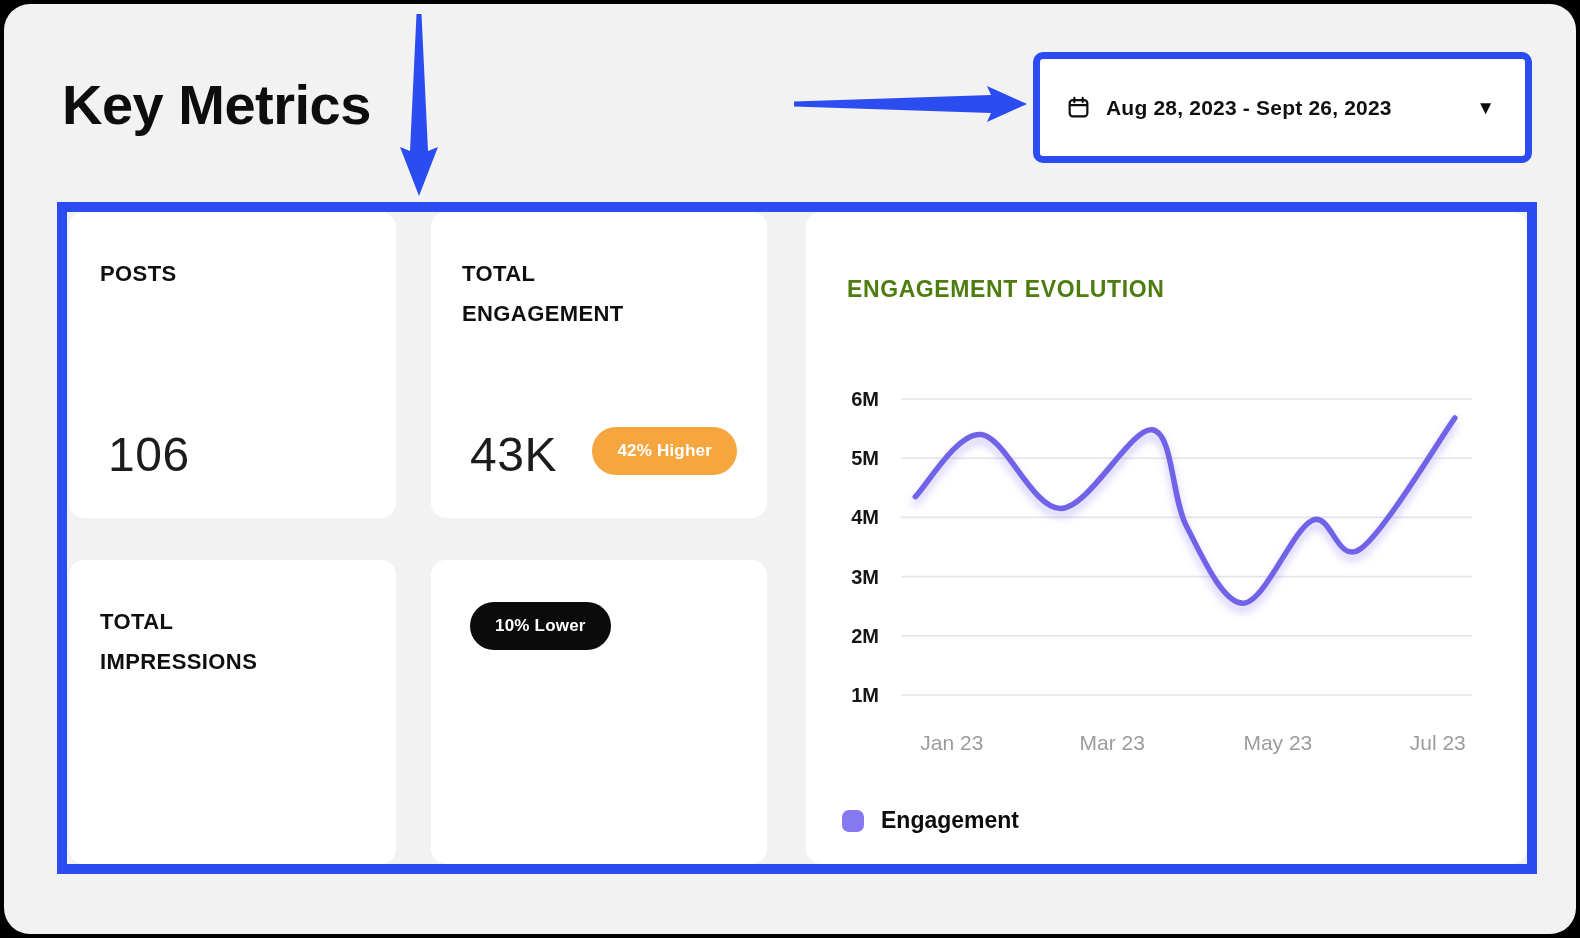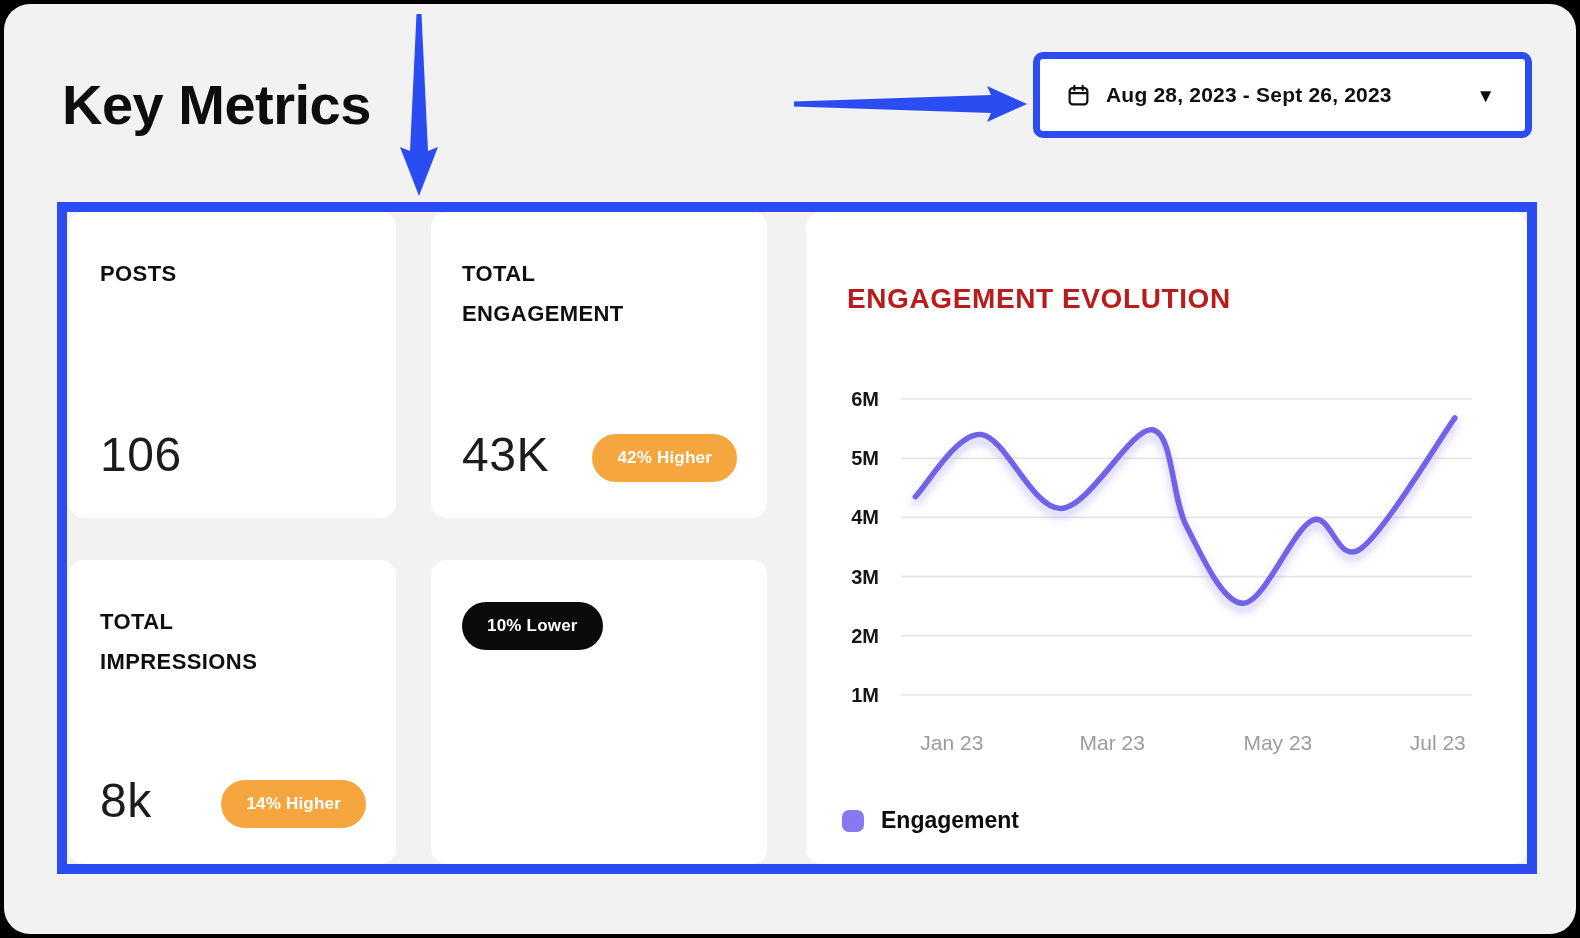--- a/index.html
+++ b/index.html
@@ -11,21 +11,21 @@
     position:absolute;inset:4px;border-radius:26px;
     background:var(--page-bg,#f2f2f3);overflow:hidden;
   }
   .page-title{
     position:absolute;left:58px;top:68px;
     font-size:56px;font-weight:700;color:var(--text-dark,#0d0d0d);
     letter-spacing:-0.5px;
   }
   
   .date-picker{
-    position:absolute;left:1029px;top:48px;width:499px;height:86px;
+    position:absolute;left:1029px;top:48px;width:499px;height:111px;
     background:var(--card-bg,#fff);border:7px solid var(--accent-blue,#2b4cf0);
     border-radius:10px;box-sizing:border-box;
     display:flex;align-items:center;gap:15px;padding:0 30px 0 26px;
     cursor:pointer;
   }
   .date-picker .cal{flex:0 0 auto;display:flex;}
   .date-value{font-size:21px;font-weight:600;color:#101010;letter-spacing:.2px;}
   .caret{margin-left:auto;font-size:19px;color:#0b0b0b;line-height:1;}
   
   .annot{position:absolute;pointer-events:none;}
@@ -37,36 +37,36 @@
   }
   .metric-card{
     position:absolute;background:var(--card-bg,#fff);border-radius:15px;
     box-sizing:border-box;padding:42px 30px 36px 31px;
     display:flex;flex-direction:column;justify-content:space-between;
   }
   .metric-label{
     font-size:22px;font-weight:700;color:#0f0f0f;letter-spacing:.4px;
     line-height:40px;white-space:pre-line;
   }
-  .metric-bottom{display:flex;align-items:flex-end;justify-content:space-between;}
+  .metric-bottom{display:flex;align-items:flex-start;justify-content:space-between;margin-left:8px;}
   .metric-value{font-size:48px;font-weight:400;color:#1c1c1c;letter-spacing:.5px;}
   .badge{
     height:48px;display:flex;align-items:center;padding:0 25px;border-radius:26px;
     font-size:17px;font-weight:700;color:#fff;letter-spacing:.2px;white-space:nowrap;
   }
   .badge.positive{background:var(--badge-orange,#f6a63f);}
   .badge.negative{background:var(--badge-dark,#0b0b0b);}
   
   .chart-card{
     position:absolute;left:739px;top:0;width:721px;height:652px;
     background:var(--card-bg,#fff);border-radius:15px;overflow:hidden;
   }
   .chart-title{
     position:absolute;left:41px;top:64px;
-    font-size:28px;font-weight:700;color:#b91c1c;letter-spacing:.6px;margin-top:7px;
+    font-size:23px;font-weight:700;color:#4d7c0f;letter-spacing:.6px;
   }
   .chart-card svg{position:absolute;left:0;top:0;}
   .gridline{stroke:var(--grid-line,#e5e5e7);stroke-width:1.6;}
   text.ytick{font-family:"Liberation Sans",sans-serif;font-size:20px;font-weight:700;fill:#161616;text-anchor:end;}
   text.xtick{font-family:"Liberation Sans",sans-serif;font-size:21px;font-weight:500;fill:var(--axis-gray,#9b9ba1);text-anchor:middle;}
   .series-line{fill:none;stroke-width:5.5;stroke-linecap:round;stroke-linejoin:round;}
   .chart-legend{
     position:absolute;left:36px;top:595px;display:flex;align-items:center;gap:17px;
   }
   .legend-swatch{width:22px;height:22px;border-radius:7px;background:var(--legend-purple,#8678f0);}
@@ -114,24 +114,20 @@
 ENGAGEMENT</div>
       <div class="metric-bottom">
         <div class="metric-value">43K</div>
         <div class="badge positive">42% Higher</div>
       </div>
     </div>
 
     <div class="metric-card" style="left:2px;top:348px;width:327px;height:304px">
       <div class="metric-label">TOTAL
 IMPRESSIONS</div>
-      <div class="metric-bottom">
-        <div class="metric-value">8k</div>
-        <div class="badge positive">14% Higher</div>
-      </div>
     </div>
 
     <div class="metric-card" style="left:364px;top:348px;width:336px;height:304px">
       <div class="metric-bottom">
         <div class="badge negative">10% Lower</div>
       </div>
     </div>
 
     <div class="chart-card">
       <div class="chart-title">ENGAGEMENT EVOLUTION</div>

